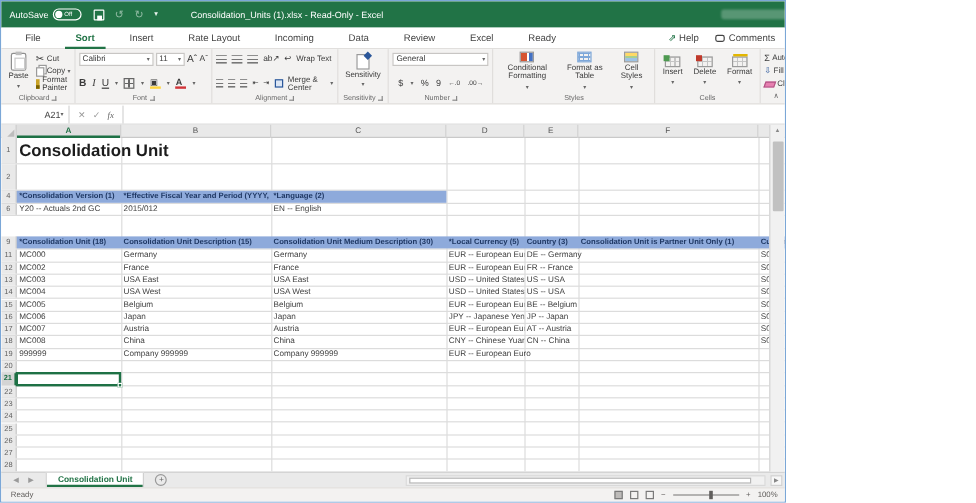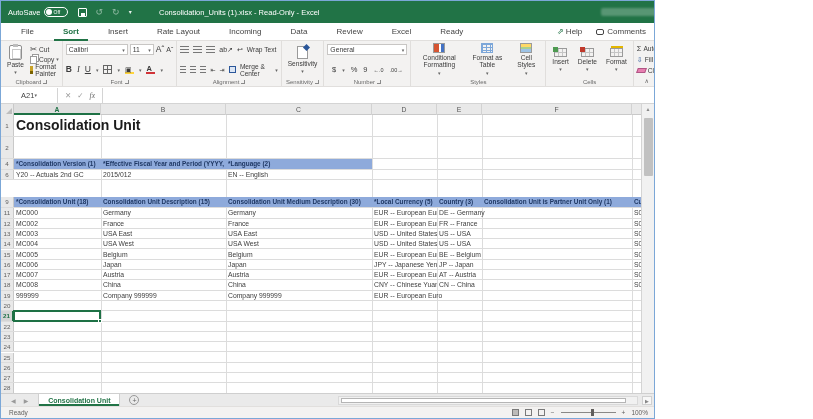--- a/index.html
+++ b/index.html
@@ -62,21 +62,21 @@
 .grid-ic.fmt:after{content:"";position:absolute;left:0;top:-3px;width:12px;height:2px;background:#e3b600;}
 .clr-ic{width:9px;height:5px;background:#e77fb0;border:1px solid #b05585;transform:skewX(-20deg);}
 .funnel{width:0;height:0;border-left:4px solid transparent;border-right:4px solid transparent;border-top:5px solid #2b579a;}
 .find-ic{width:6px;height:6px;border:1.5px solid #555;border-radius:50%;position:relative;}
 .find-ic:after{content:"";position:absolute;width:4px;height:1.5px;background:#555;transform:rotate(45deg);right:-3px;bottom:-1px;}
 .bolt{color:#2b579a;font-size:12px;font-weight:bold;font-family:"DejaVu Sans",sans-serif;}
 .collapse{position:absolute;right:5px;bottom:2px;font-size:6px;color:#666;}
 .twoline{width:44px;line-height:1.15;}
 
 .fbar{height:17px;background:#fff;display:flex;align-items:center;border-bottom:1px solid #d4d4d4;font-size:7.5px;color:#444;}
-.namebox{width:57px;height:15px;border-right:1px solid #d4d4d4;display:flex;align-items:center;justify-content:center;padding:0 4px;}
+.namebox{width:57px;height:15px;border-right:1px solid #d4d4d4;display:flex;align-items:center;justify-content:flex-end;padding:0 4px;}
 .fbtns{display:flex;gap:6px;align-items:center;padding:0 7px;border-right:1px solid #d4d4d4;color:#9a9a9a;height:15px;}
 .fx{font-family:"Liberation Serif",serif;font-style:italic;color:#666;}
 .finput{flex:1;height:15px;}
 
 .gridwrap{position:relative;height:289px;background:#fff;}
 .colheads{position:absolute;top:0;left:0;right:0;height:11px;background:#e9e9e9;border-bottom:1px solid #c9c9c9;}
 .corner{position:absolute;left:0;top:0;width:13px;height:11px;border-right:1px solid #c9c9c9;background:#e9e9e9;}
 .corner:after{content:"";position:absolute;right:1px;bottom:1px;border-left:6px solid transparent;border-bottom:6px solid #bdbdbd;}
 .colhead{position:absolute;top:0;height:11px;text-align:center;font-size:6.8px;color:#555;line-height:11px;border-right:1px solid #d2d2d2;}
 .colhead.sel{color:#1e7145;font-weight:bold;background:#dfdfdf;box-shadow:inset 0 -2px 0 #1e7145;}

